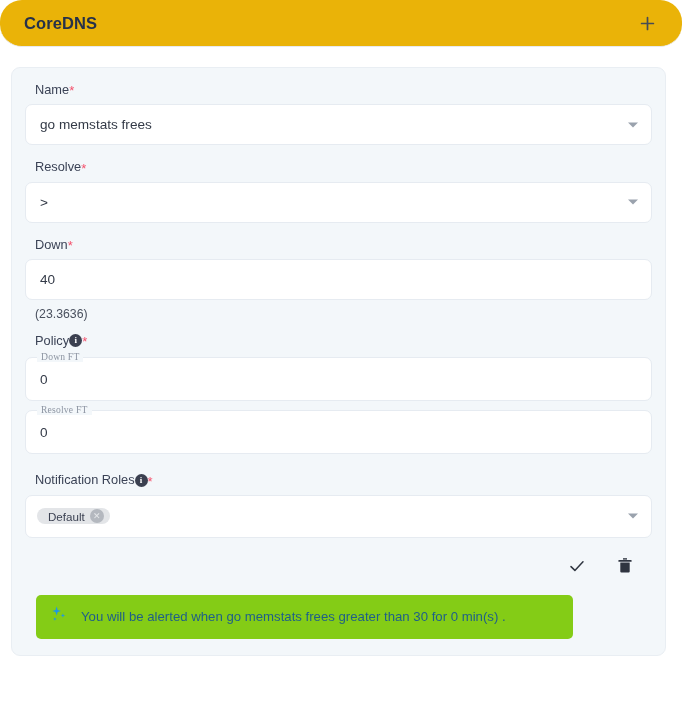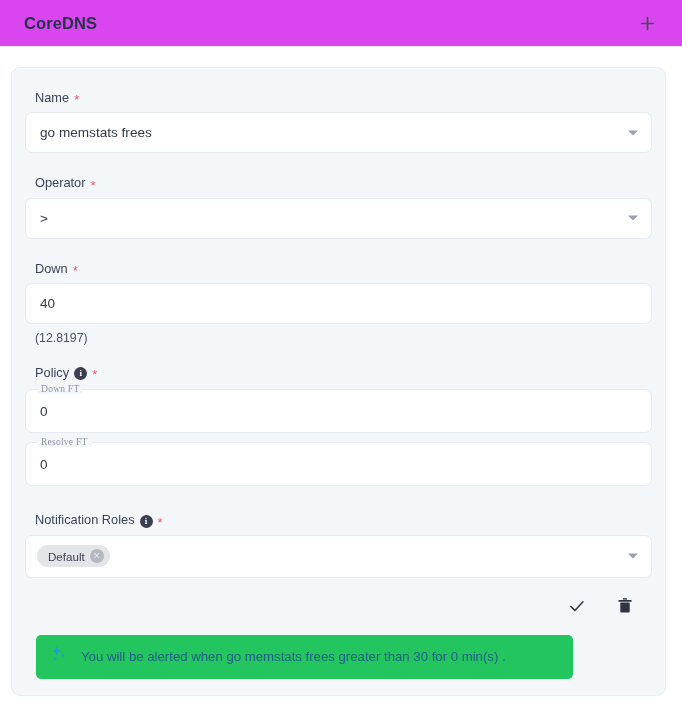--- a/index.html
+++ b/index.html
@@ -17,21 +17,22 @@
 
   
   .header {
     height: 47px;
     box-sizing: border-box;
     padding: 0 22px 0 24px;
     display: flex;
     align-items: center;
     justify-content: space-between;
     border-bottom: 1px solid #e8eaee;
-    background: #d946ef;
+    background: #eab308;
+    border-radius: 22px;
   }
   .header-title {
     font-size: 16.5px;
     font-weight: bold;
     color: #26314a;
     letter-spacing: 0.1px;
   }
   .add-btn {
     width: 26px;
     height: 26px;
@@ -55,24 +56,23 @@
     box-sizing: border-box;
     background: #f3f7fa;
     border: 1px solid #e9eef3;
     border-radius: 9px;
     padding: 14px 13px 16px 13px;
   }
 
   .field-label {
     font-size: 12.8px;
     color: #3b4356;
-    margin: 8px 0 7px 10px;
-    display: flex;
-    align-items: flex-end;
-    gap: 5px;
+    margin: 0 0 7px 10px;
+    display: flex;
+    align-items: center;
     line-height: 1.2;
   }
   .req {
     color: #f4516c;
     font-size: 13px;
     line-height: 1;
     position: relative;
     top: 1px;
   }
   .info-icon {
@@ -169,21 +169,21 @@
     align-items: center;
     padding: 0 34px 0 11px;
     box-sizing: border-box;
   }
   .chip {
     display: inline-flex;
     align-items: center;
     gap: 5px;
     background: #e3e5e8;
     border-radius: 13px;
-    height: 22px;
+    height: 16px;
     padding: 0 6px 0 11px;
     font-size: 11.6px;
     color: #3b4152;
   }
   .chip-x {
     width: 14px;
     height: 14px;
     border-radius: 50%;
     background: #b4b8bf;
     color: #e5e7ea;
@@ -214,21 +214,21 @@
     height: 22px;
     color: #2f3540;
   }
   .icon-btn svg { display: block; }
 
   
   .banner {
     margin: 18px 0 0 11px;
     width: 537px;
     box-sizing: border-box;
-    background: #22c55e;
+    background: #84cc16;
     border-radius: 5px;
     min-height: 44px;
     display: flex;
     align-items: center;
     gap: 12px;
     padding: 0 14px;
   }
   .banner-text {
     font-size: 13.2px;
     color: #1f5f88;
@@ -257,38 +257,38 @@
     <span class="req">*</span>
   </div>
   <div class="input select">
     <span>go memstats frees</span>
     <span class="caret"></span>
   </div>
 
   <div class="spacer-14"></div>
 
   <div class="field-label">
-    <span>Operator</span>
+    <span>Resolve</span>
     <span class="req">*</span>
   </div>
   <div class="input select">
     <span>&gt;</span>
     <span class="caret"></span>
   </div>
 
   <div class="spacer-14"></div>
 
   <div class="field-label">
     <span>Down</span>
     <span class="req">*</span>
   </div>
   <div class="input">
     <span>40</span>
   </div>
-  <div class="hint">(12.8197)</div>
+  <div class="hint">(23.3636)</div>
 
   <div class="spacer-12"></div>
 
   <div class="field-label">
     <span>Policy</span>
     <span class="info-icon">i</span>
     <span class="req">*</span>
   </div>
 
   <div class="notched">

